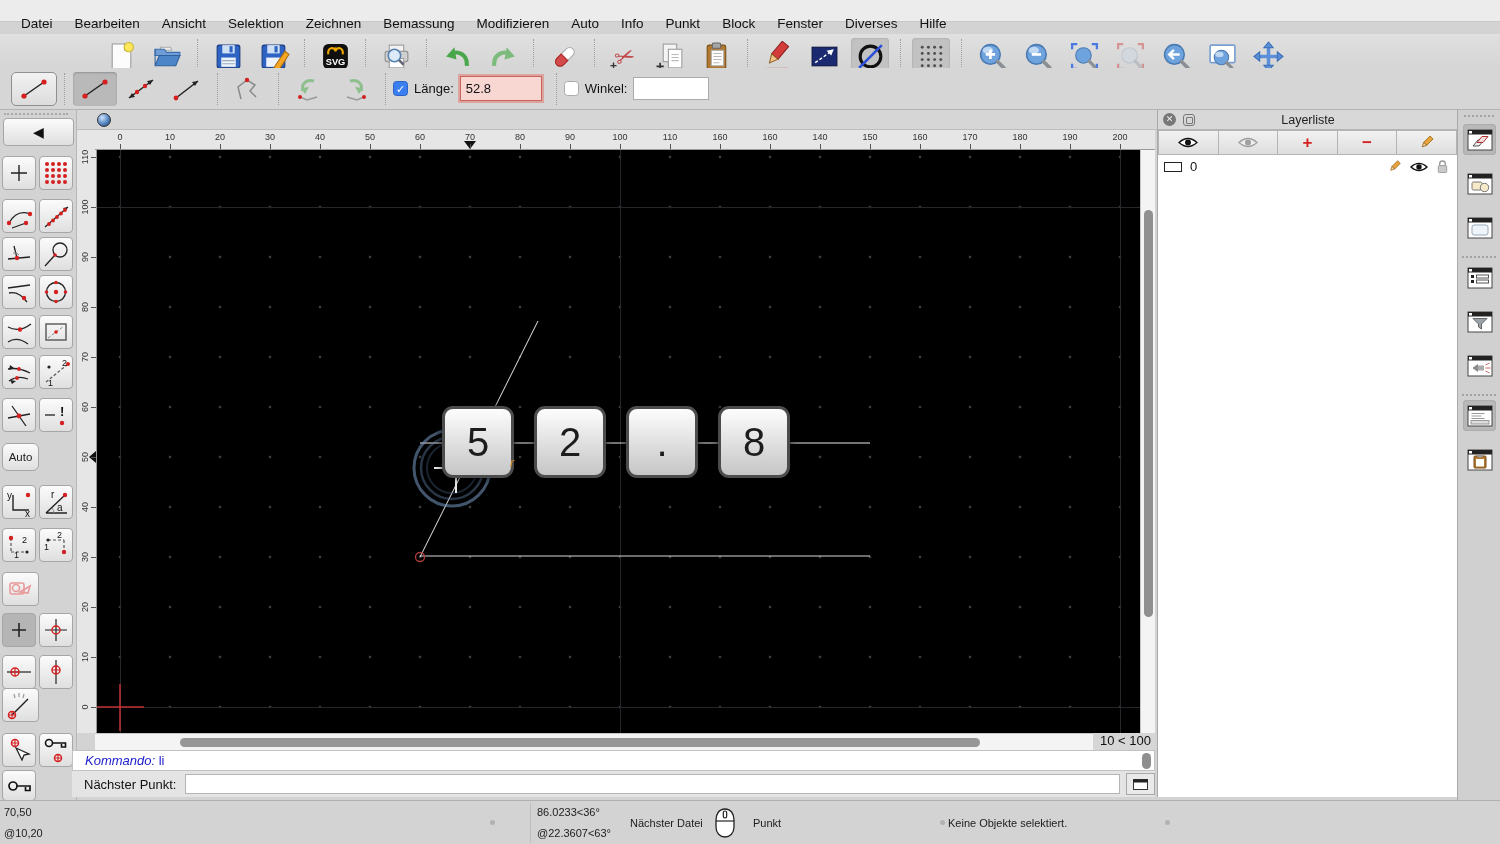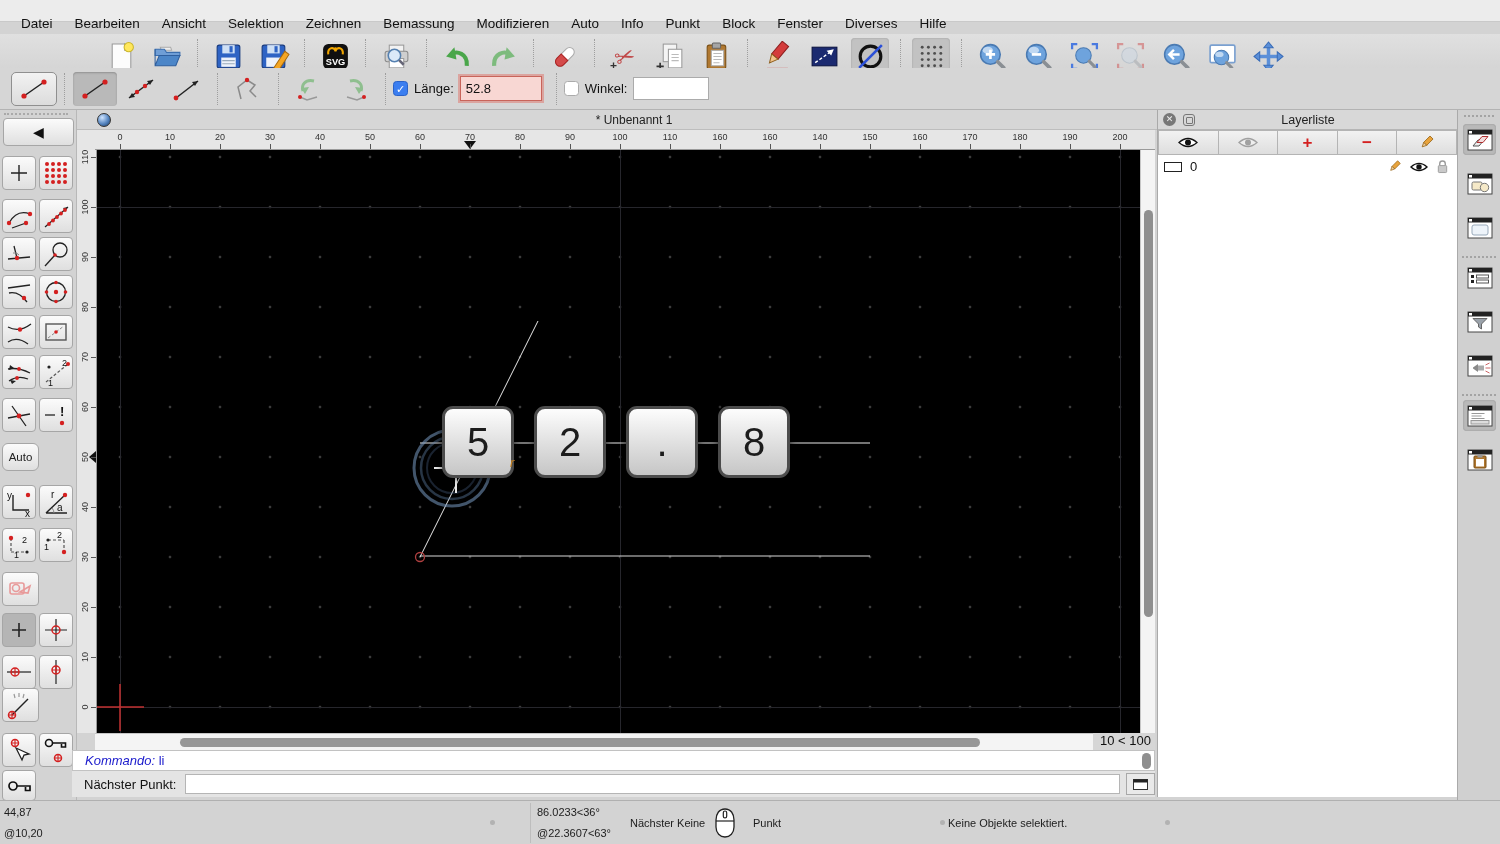--- a/index.html
+++ b/index.html
@@ -635,21 +635,20 @@
   <div class="snap-btn" style="left:2px;top:660px;height:31px">
       <svg viewBox="0 0 30 30">
         <circle cx="9" cy="15" r="4" fill="none" stroke="#111" stroke-width="1.7"></circle>
         <path d="M13 15h13v4.5h-4.5v-3.5" fill="none" stroke="#111" stroke-width="1.7"></path>
       </svg>
     </div>
 </div>
 
 <div id="tabbar" class="abs">
   <div id="doc-icon"></div>
-  <span id="tab-title">* Unbenannt 1</span>
 </div>
 <div id="ruler-corner" class="abs"></div>
 <div id="hruler" class="abs">
   <div id="hruler-marker" style="left:369px"></div>
 <span class="hr-label" style="left: 10px;">0</span>
     <div class="hr-tick" style="left: 25px;"></div>
     <span class="hr-label" style="left: 60px;">10</span>
     <div class="hr-tick" style="left: 75px;"></div>
     <span class="hr-label" style="left: 110px;">20</span>
     <div class="hr-tick" style="left: 125px;"></div>
@@ -782,27 +781,27 @@
   <input id="cmd-input" value="" style="">
   <div id="cmd-toggle">
     <svg width="15" height="11" viewBox="0 0 15 11">
         <rect x="0.5" y="0.5" width="14" height="10" fill="#fff" stroke="#333"></rect>
         <rect x="0.5" y="0.5" width="14" height="3" fill="#222"></rect>
       </svg>
   </div>
 </div>
 
 <div id="statusbar" class="abs">
-  <span class="abs" style="left:4px;top:5px">44,87</span>
+  <span class="abs" style="left:4px;top:5px">70,50</span>
   <span class="abs" style="left:4px;top:26px">@10,20</span>
   <span class="sb-dot" style="left:490px;top:19px"></span>
   <div id="sb-sep"></div>
   <span class="abs" style="left:537px;top:5px">86.0233&lt;36°</span>
   <span class="abs" style="left:537px;top:26px">@22.3607&lt;63°</span>
-  <span class="abs" style="left:630px;top:16px">Nächster Keine</span>
+  <span class="abs" style="left:630px;top:16px">Nächster Datei</span>
   <svg class="abs" style="left:714px;top:7px" width="22" height="30" viewBox="0 0 22 30">
     <path d="M11 1 C5 1 2 6 2 12 v7 c0 6 4 10 9 10 s9 -4 9 -10 v-7 C20 6 17 1 11 1z" fill="#fff" stroke="#222" stroke-width="1.3"></path>
     <line x1="2" y1="13" x2="20" y2="13" stroke="#222" stroke-width="1.2"></line>
     <rect x="9.3" y="3" width="3.4" height="7" rx="1.7" fill="#fff" stroke="#222" stroke-width="1.2"></rect>
   </svg>
   <span class="abs" style="left:753px;top:16px">Punkt</span>
   <span class="sb-dot" style="left:940px;top:19px"></span>
   <span class="abs" style="left:948px;top:16px">Keine Objekte selektiert.</span>
   <span class="sb-dot" style="left:1165px;top:19px"></span>
 </div>

